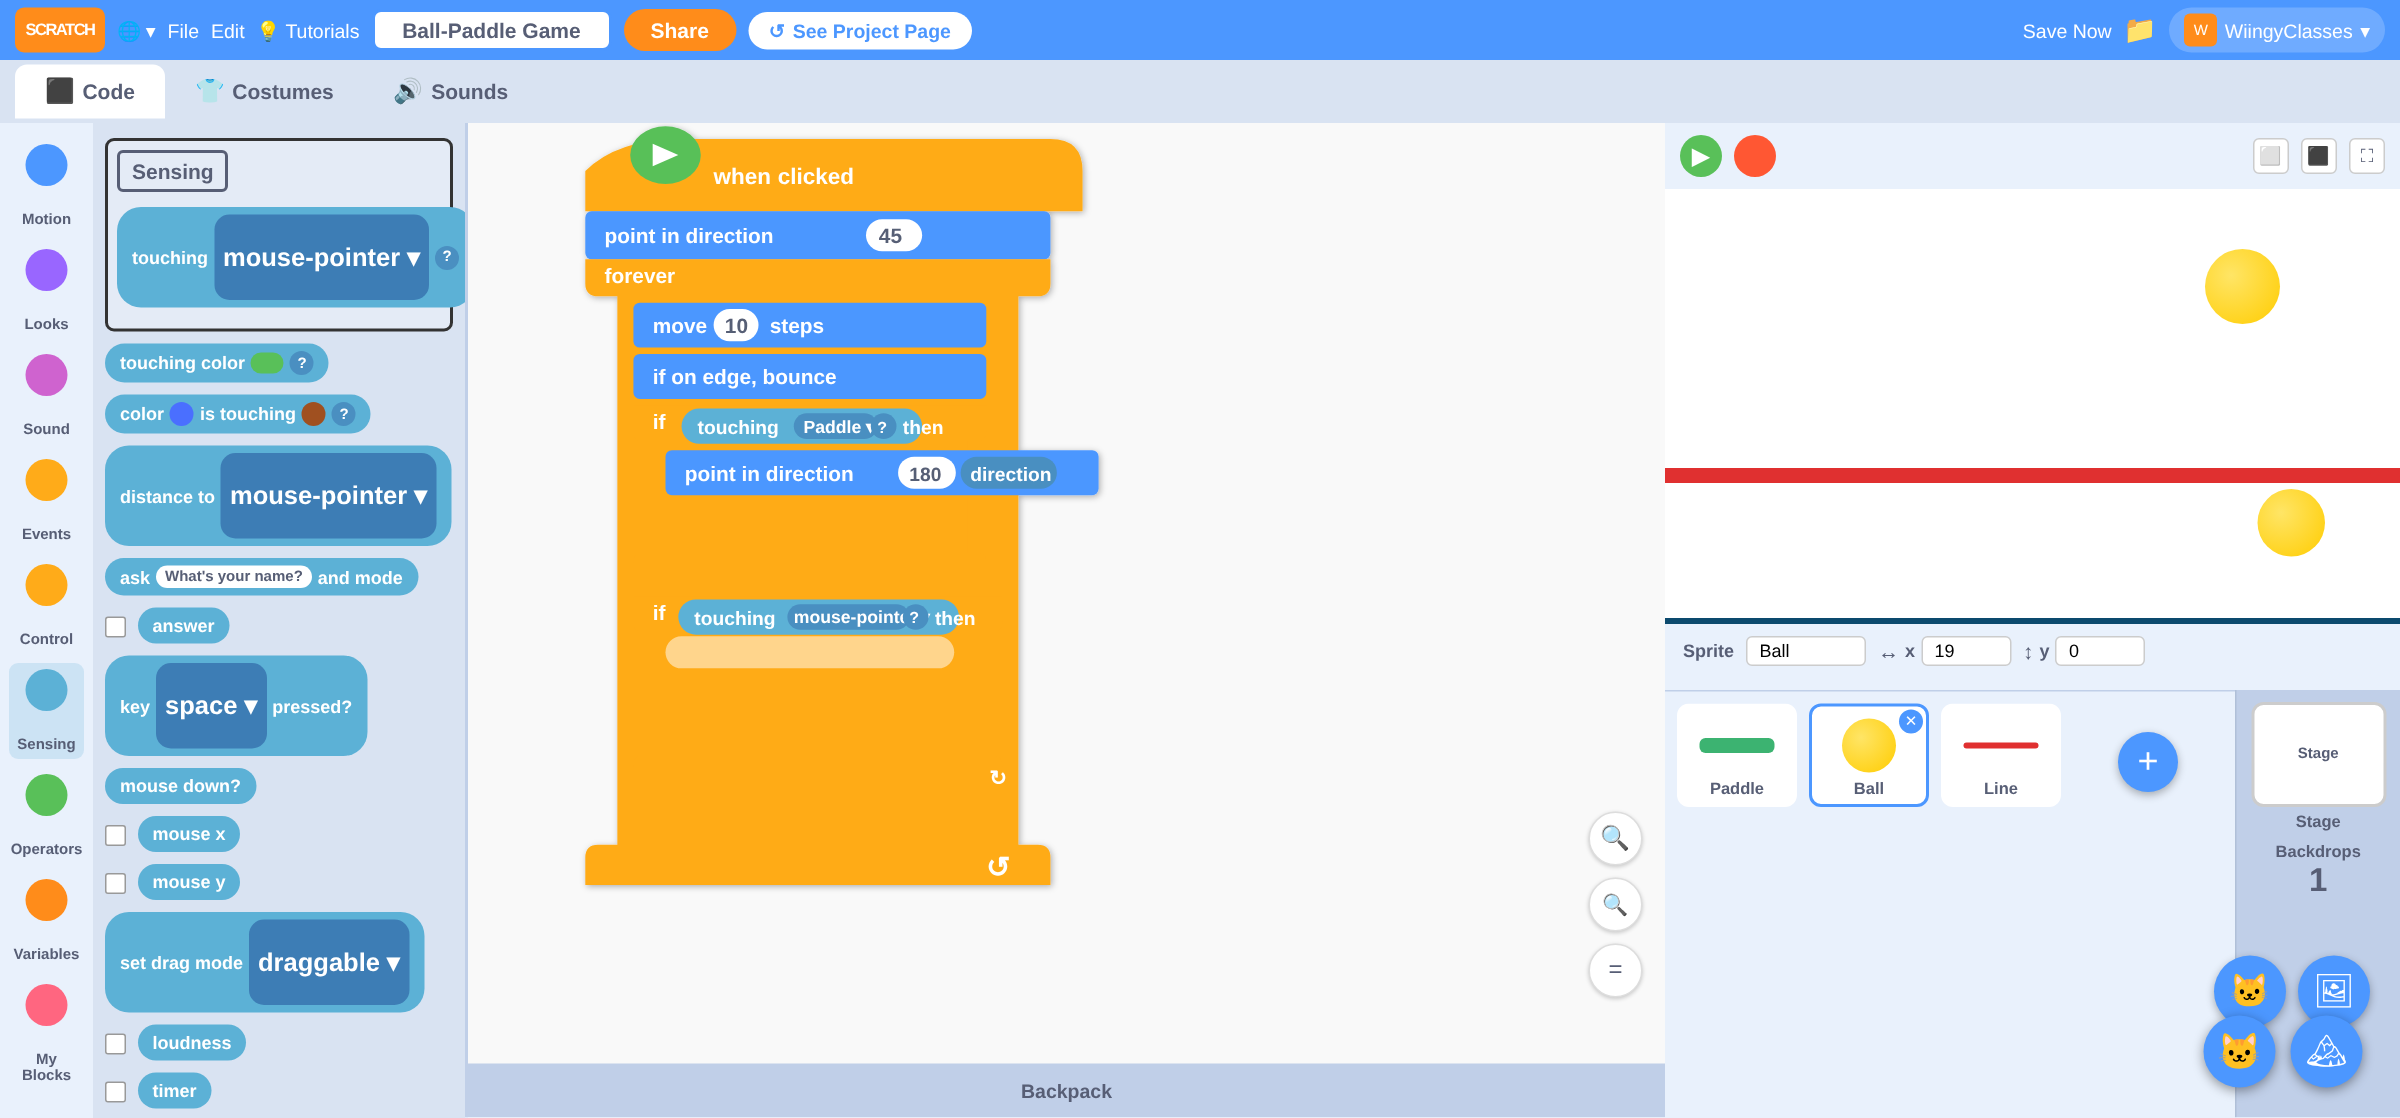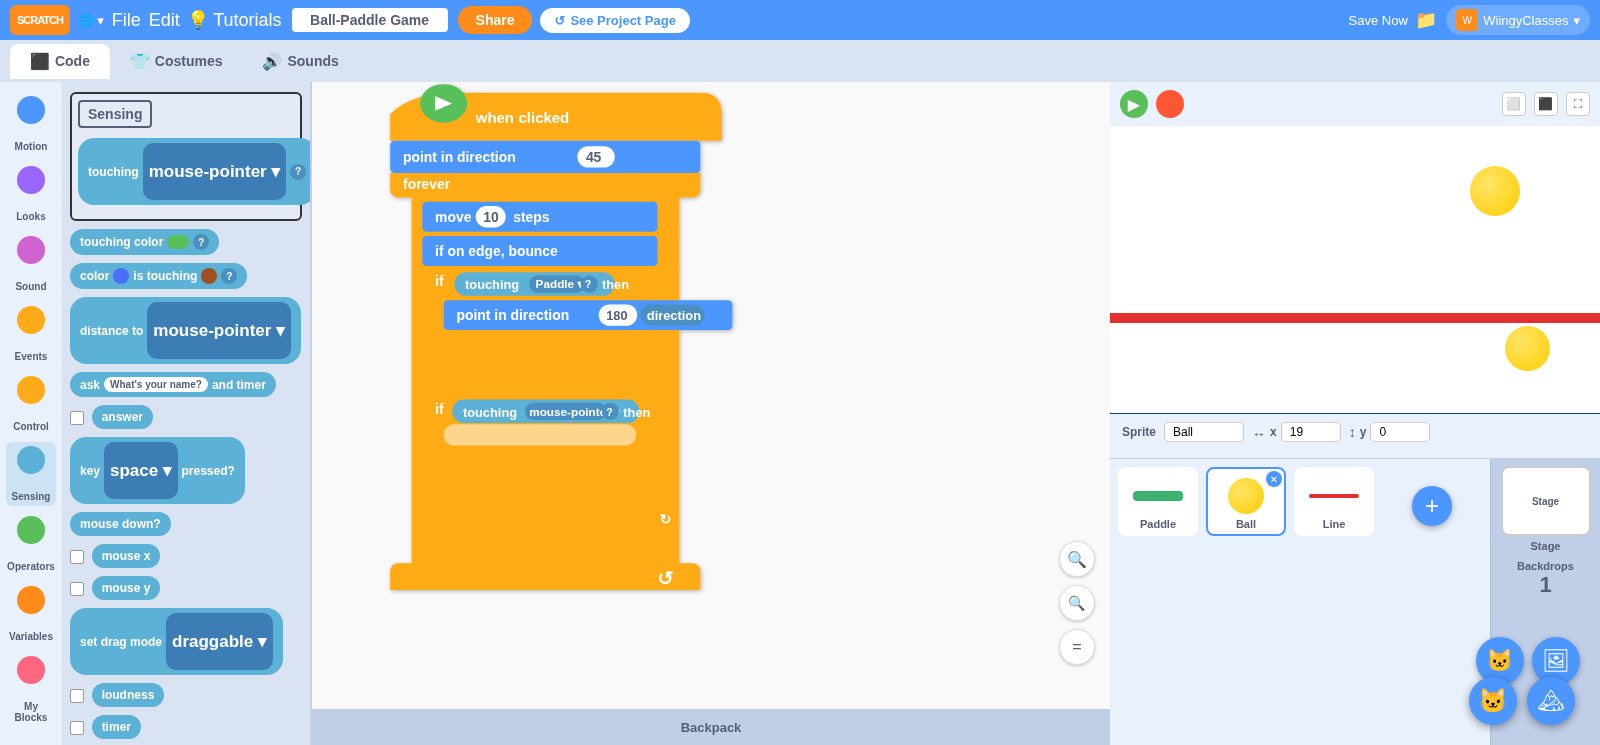--- a/index.html
+++ b/index.html
@@ -5,21 +5,21 @@
     * { box-sizing: border-box; margin: 0; padding: 0; }
     body { font-family: 'Helvetica Neue', Arial, sans-serif; font-size: 13px; background: #e9f1fc; overflow: hidden; width: 1600px; height: 745px; }
 
     
     #topnav {
       display: flex; align-items: center; height: 40px;
       background: #4c97ff; padding: 0 10px; gap: 8px;
     }
     #topnav .logo { width: 60px; height: 30px; background: #ff8c1a; border-radius: 6px; display: flex; align-items: center; justify-content: center; font-weight: bold; font-size: 13px; color: white; }
     #topnav .globe-btn { display: flex; align-items: center; gap: 3px; color: white; cursor: pointer; font-size: 13px; }
-    #topnav .nav-link { color: white; cursor: pointer; font-size: 18px; }
+    #topnav .nav-link { color: white; cursor: pointer; font-size: 13px; }
     #topnav .project-name { background: white; border: 2px solid #4c97ff; border-radius: 6px; padding: 4px 12px; font-size: 14px; font-weight: bold; color: #575e75; min-width: 160px; text-align: center; }
     #topnav .share-btn { background: #ff8c1a; color: white; border: none; border-radius: 16px; padding: 6px 18px; font-size: 14px; font-weight: bold; cursor: pointer; }
     #topnav .see-project { display: flex; align-items: center; gap: 5px; background: white; border-radius: 16px; padding: 5px 14px; font-size: 13px; font-weight: bold; color: #4c97ff; cursor: pointer; }
     #topnav .spacer { flex: 1; }
     #topnav .save-now { color: white; font-size: 13px; cursor: pointer; }
     #topnav .folder-icon { color: white; font-size: 18px; cursor: pointer; }
     #topnav .user-btn { display: flex; align-items: center; gap: 5px; background: rgba(255,255,255,0.2); border-radius: 16px; padding: 4px 10px; color: white; cursor: pointer; font-size: 13px; }
 
     
     #tabbar {
@@ -250,21 +250,21 @@
       <span class="block cyan">
         <span>distance to</span>
         <span class="block-dropdown">mouse-pointer ▾</span>
       </span>
     </div>
 
     <div class="block-row">
       <span class="block cyan">
         <span>ask</span>
         <span style="background:white; color:#575e75; border-radius:8px; padding:2px 6px; font-size:10px;">What's your name?</span>
-        <span>and timer</span>
+        <span>and mode</span>
       </span>
     </div>
 
     <div class="block-row">
       <span class="checkbox"></span>
       <span class="block cyan" style="margin-left:4px;">
         <span>answer</span>
       </span>
     </div>
 
@@ -417,21 +417,21 @@
         <div class="stage-view-btn">⛶</div>
       </div>
 
       <div id="stage-canvas" style="height:370px; background:white; position:relative;">
         <div class="stage-ball-1"></div>
         <div class="stage-ball-2"></div>
 
         <div class="stage-red-line"></div>
       </div>
 
-      <div id="sprite-info" style="background:#e9f1fc; padding:8px 12px; border-top:1px solid #0c4a6e;">
+      <div id="sprite-info" style="background:#e9f1fc; padding:8px 12px; border-top:4px solid #0c4a6e;">
         <div class="sprite-info-row">
           <span class="sprite-info-label">Sprite</span>
           <input type="text" class="sprite-info-value" value="Ball" style="width: 80px;">
           <div class="sprite-coord">
             <span class="coord-arrow">↔</span>
             <span class="sprite-info-label">x</span>
             <input type="text" class="sprite-info-value" value="19" style="width: 40px;">
           </div>
           <div class="sprite-coord">
             <span class="coord-arrow">↕</span>

